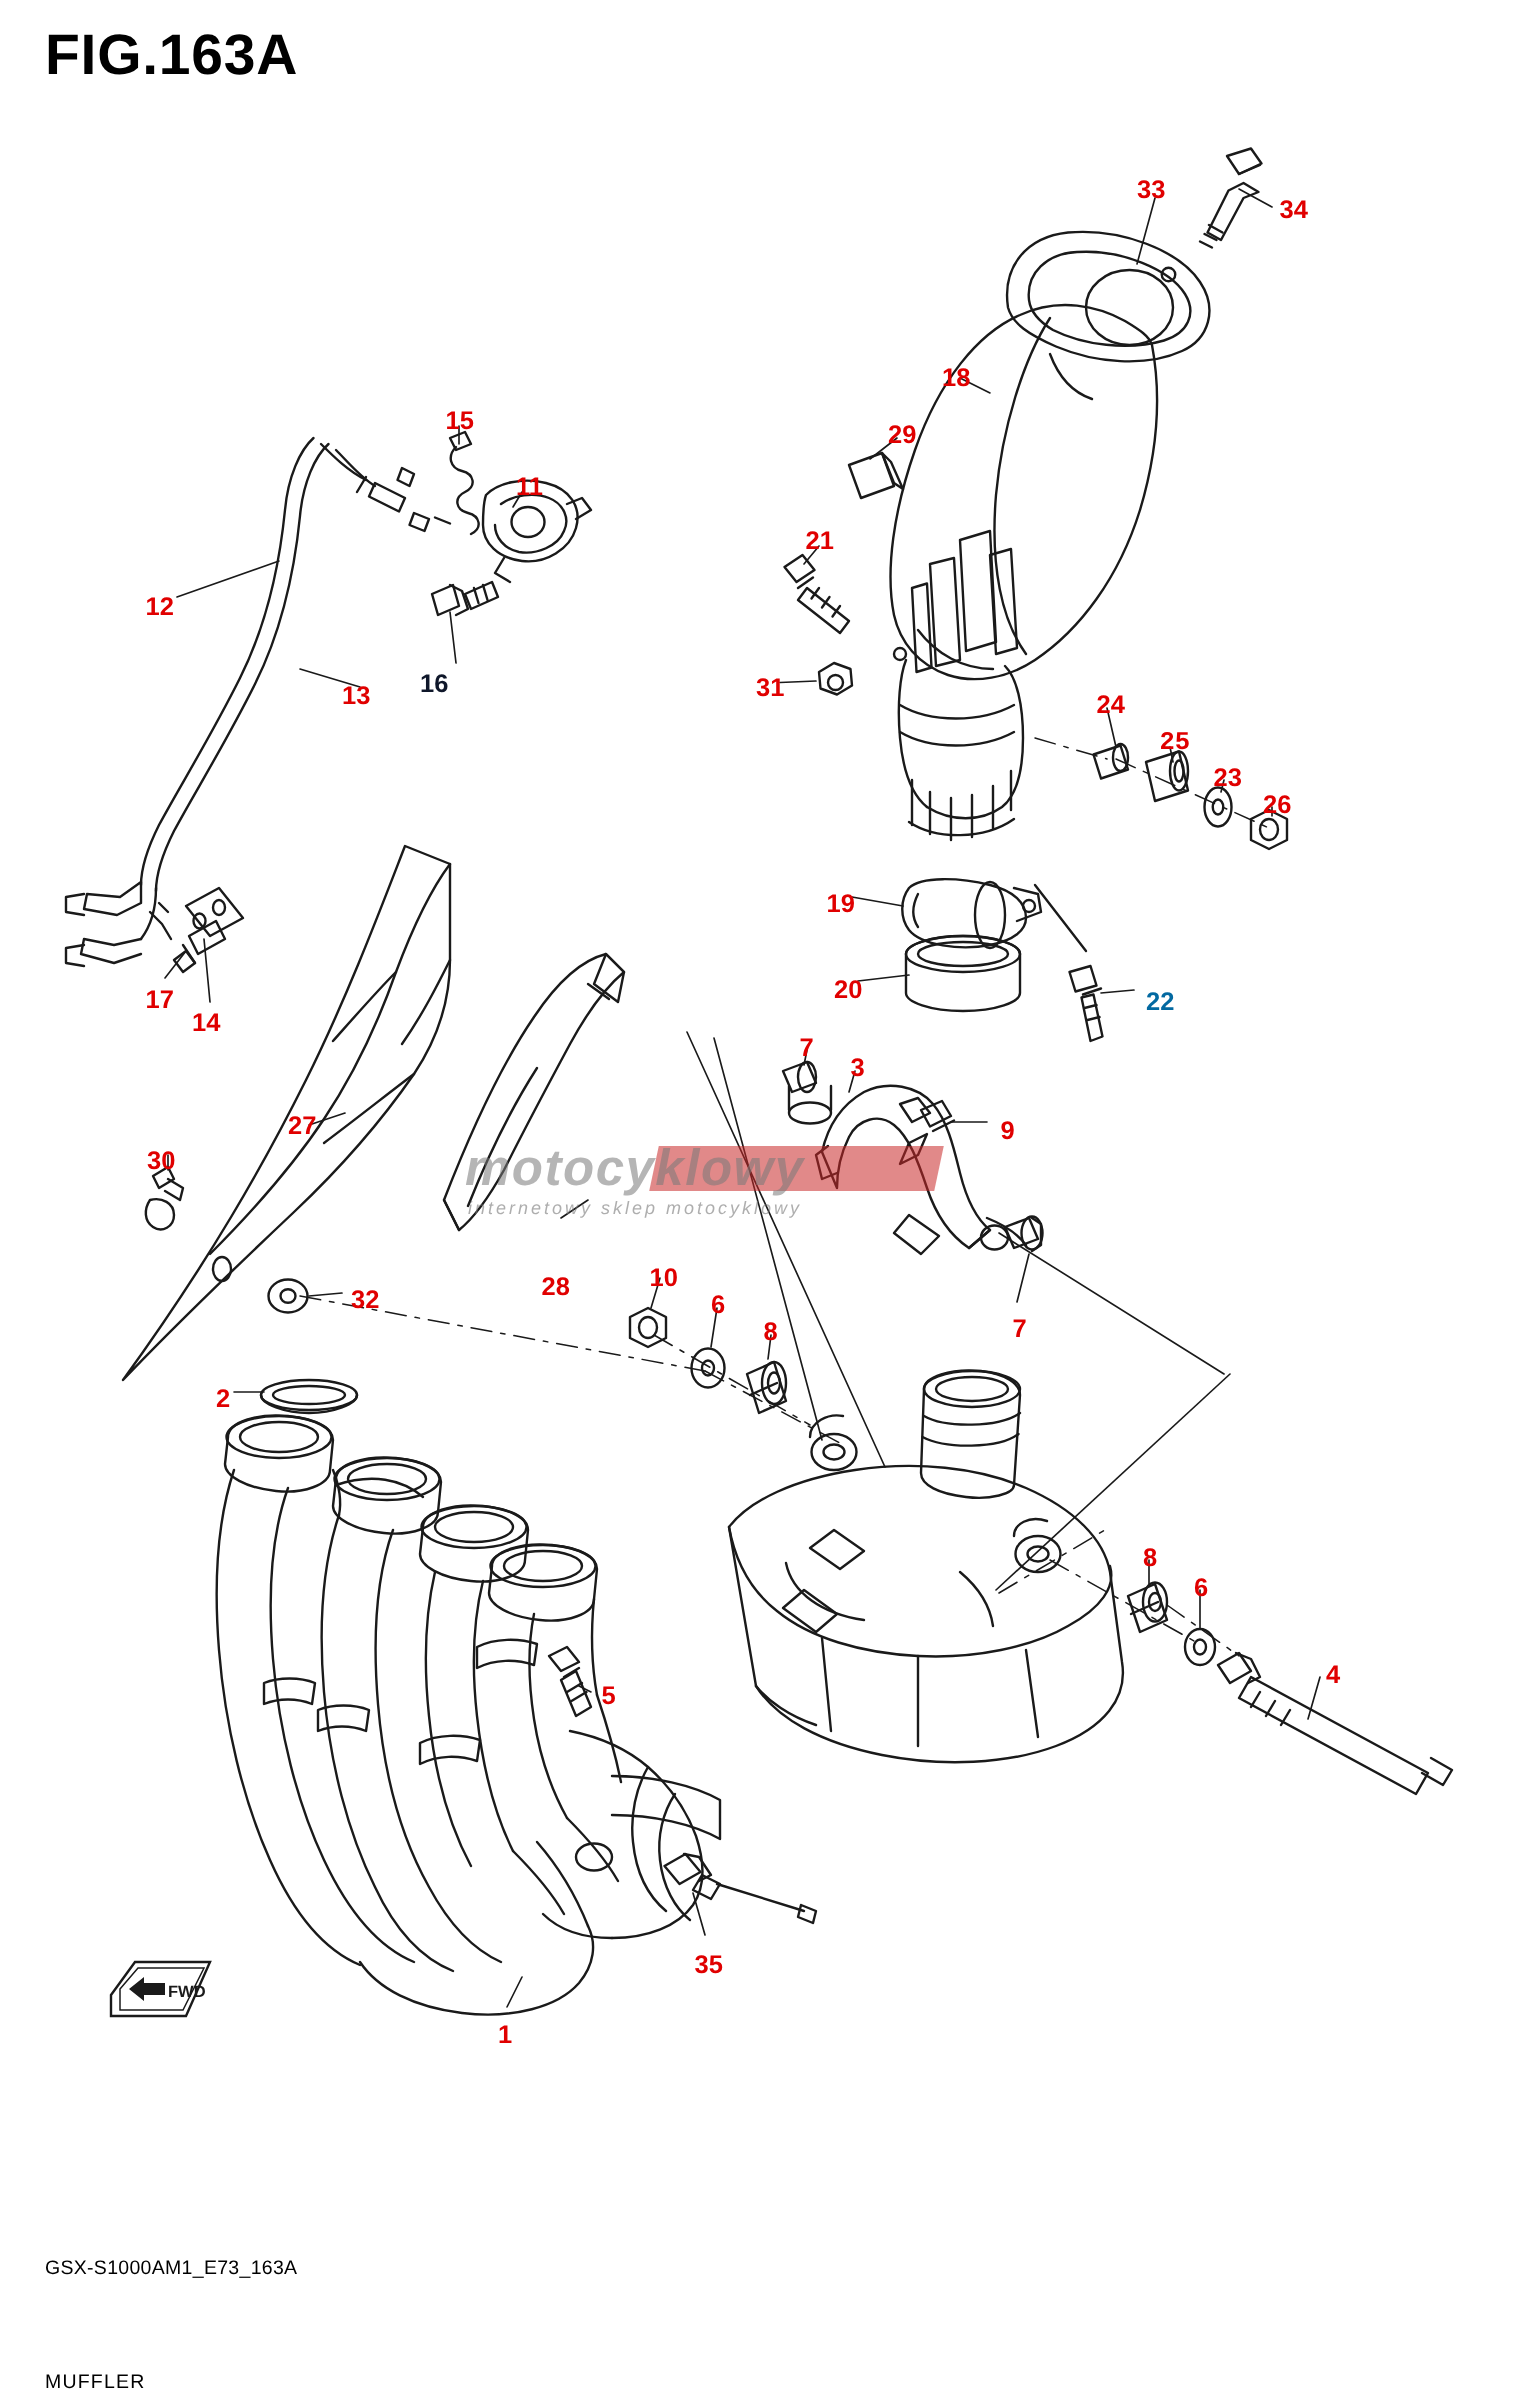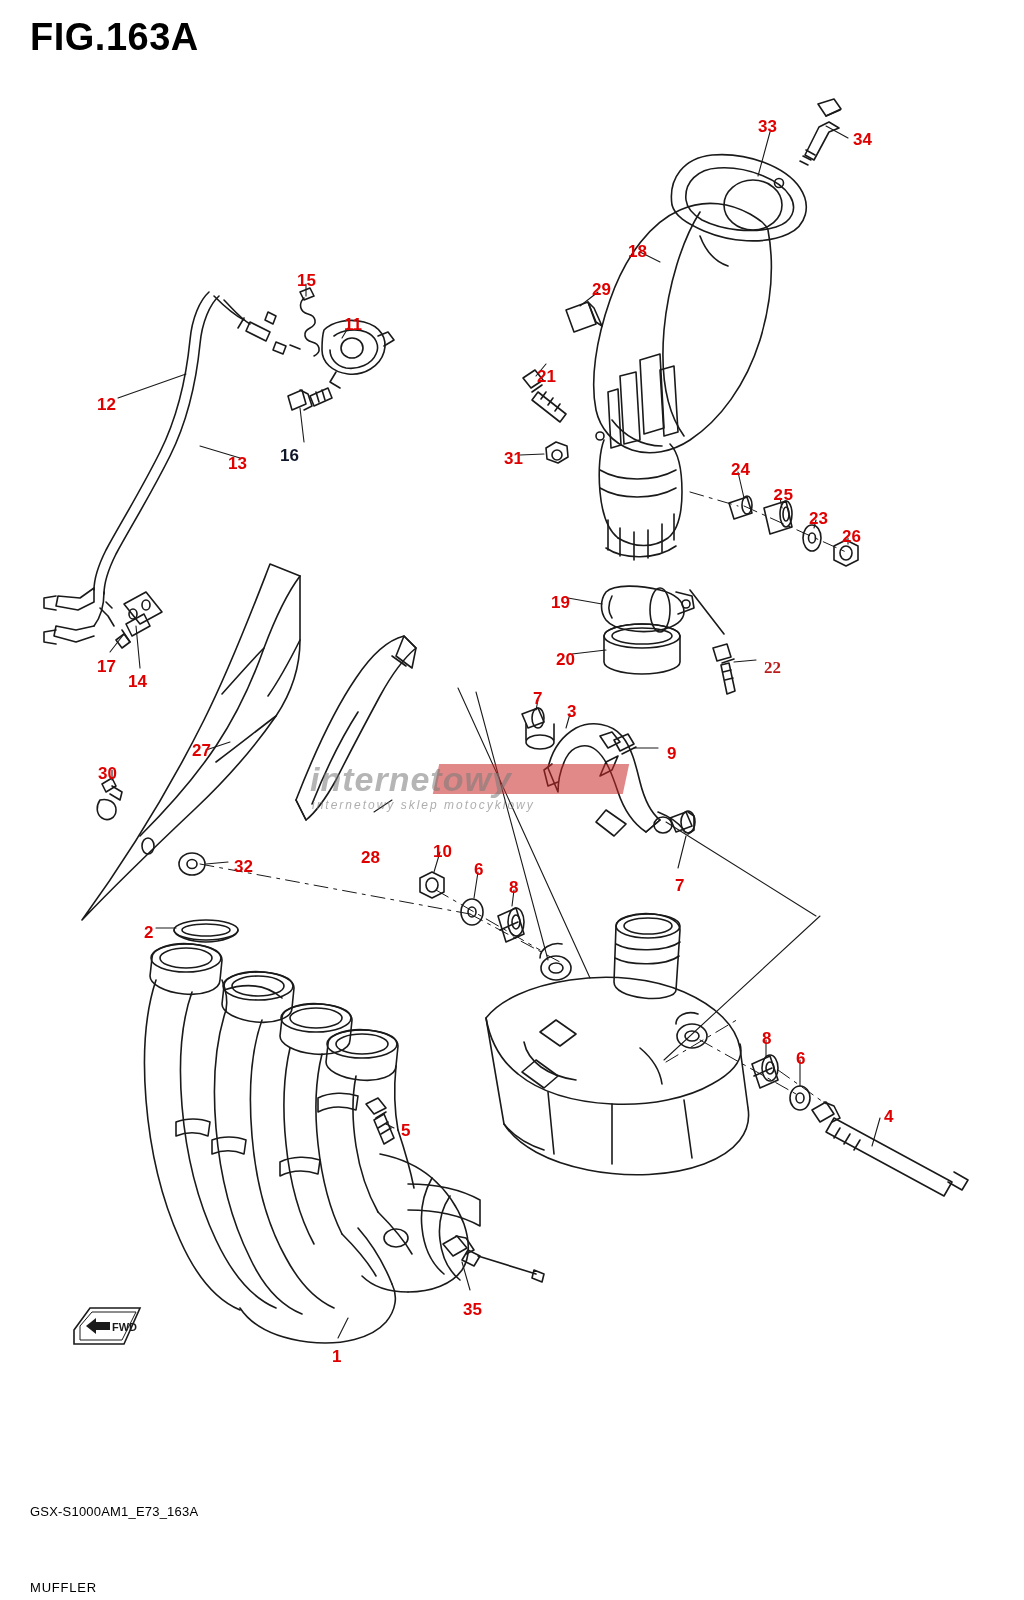--- a/index.html
+++ b/index.html
@@ -509,53 +509,53 @@
       <path d="M458,688 L590,978"></path>
       <path d="M476,692 L548,960"></path>
       <path d="M666,822 L816,916"></path>
       <path d="M664,1060 L820,916"></path>
     </g>
   </g>
 </svg>
 
 <div id="watermark">
   <div class="wm-bar"></div>
-  <div class="wm-main">internetowy</div>
+  <div class="wm-main">motocyklowy</div>
   <div class="wm-sub">internetowy sklep motocyklowy</div>
 </div>
 
 <svg id="fwd-badge" viewBox="0 0 80 52" xmlns="http://www.w3.org/2000/svg">
   <polygon points="8,30 24,8 74,8 58,44 8,44" fill="#ffffff" stroke="#1a1a1a" stroke-width="1.6"></polygon>
   <polygon points="14,26 26,12 70,12 56,40 14,40" fill="#ffffff" stroke="#1a1a1a" stroke-width="1"></polygon>
   <polygon points="20,26 30,18 30,22 44,22 44,30 30,30 30,34" fill="#1a1a1a"></polygon>
   <text x="46" y="31" font-family="Liberation Sans, sans-serif" font-size="11" font-weight="bold" fill="#1a1a1a">FWD</text>
 </svg>
 
 <div id="footer-code">GSX-S1000AM1_E73_163A</div>
 <div id="footer-name">MUFFLER</div>
 
 <div id="callout-layer">
     <div class="callout" style="left: 758px; top: 118px; color: rgb(224, 0, 0); text-align: center;">33</div>
     <div class="callout" style="left: 853px; top: 131px; color: rgb(224, 0, 0);">34</div>
     <div class="callout" style="left: 628px; top: 243px; color: rgb(224, 0, 0);">18</div>
     <div class="callout" style="left: 592px; top: 281px; color: rgb(224, 0, 0);">29</div>
     <div class="callout" style="left: 297px; top: 272px; color: rgb(224, 0, 0);">15</div>
     <div class="callout" style="left: 344px; top: 316px; color: rgb(224, 0, 0);">11</div>
-    <div class="callout" style="left: 537px; top: 368px; color: rgb(224, 0, 0);">21</div>
+    <div class="callout" style="left: 537px; top: 352px; color: rgb(224, 0, 0);">21</div>
     <div class="callout" style="left: 97px; top: 396px; color: rgb(224, 0, 0);">12</div>
     <div class="callout" style="left: 280px; top: 447px; color: #0f172a;">16</div>
     <div class="callout" style="left: 504px; top: 450px; color: rgb(224, 0, 0);">31</div>
     <div class="callout" style="left: 228px; top: 455px; color: rgb(224, 0, 0);">13</div>
     <div class="callout" style="left: 731px; top: 461px; color: rgb(224, 0, 0);">24</div>
     <div class="callout" style="left: 773px; top: 487px; color: rgb(224, 0, 0); font-family: Liberation Mono, monospace;">25</div>
     <div class="callout" style="left: 809px; top: 510px; color: rgb(224, 0, 0);">23</div>
     <div class="callout" style="left: 842px; top: 528px; color: rgb(224, 0, 0);">26</div>
     <div class="callout" style="left: 551px; top: 594px; color: rgb(224, 0, 0);">19</div>
     <div class="callout" style="left: 556px; top: 651px; color: rgb(224, 0, 0);">20</div>
-    <div class="callout" style="left: 764px; top: 659px; color: #b91c1c; font-family: Liberation Serif, serif;">22</div>
+    <div class="callout" style="left: 764px; top: 659px; color: #0369a1;">22</div>
     <div class="callout" style="left: 97px; top: 658px; color: rgb(224, 0, 0);">17</div>
     <div class="callout" style="left: 128px; top: 673px; color: rgb(224, 0, 0);">14</div>
     <div class="callout" style="left: 533px; top: 690px; color: rgb(224, 0, 0);">7</div>
     <div class="callout" style="left: 567px; top: 703px; color: rgb(224, 0, 0);">3</div>
     <div class="callout" style="left: 667px; top: 745px; color: rgb(224, 0, 0);">9</div>
     <div class="callout" style="left: 192px; top: 742px; color: rgb(224, 0, 0);">27</div>
     <div class="callout" style="left: 98px; top: 765px; color: rgb(224, 0, 0);">30</div>
     <div class="callout" style="left: 361px; top: 810px; color: rgb(224, 0, 0); margin-top: 39px;">28</div>
     <div class="callout" style="left: 675px; top: 877px; color: rgb(224, 0, 0);">7</div>
     <div class="callout" style="left: 433px; top: 843px; color: rgb(224, 0, 0);">10</div>

